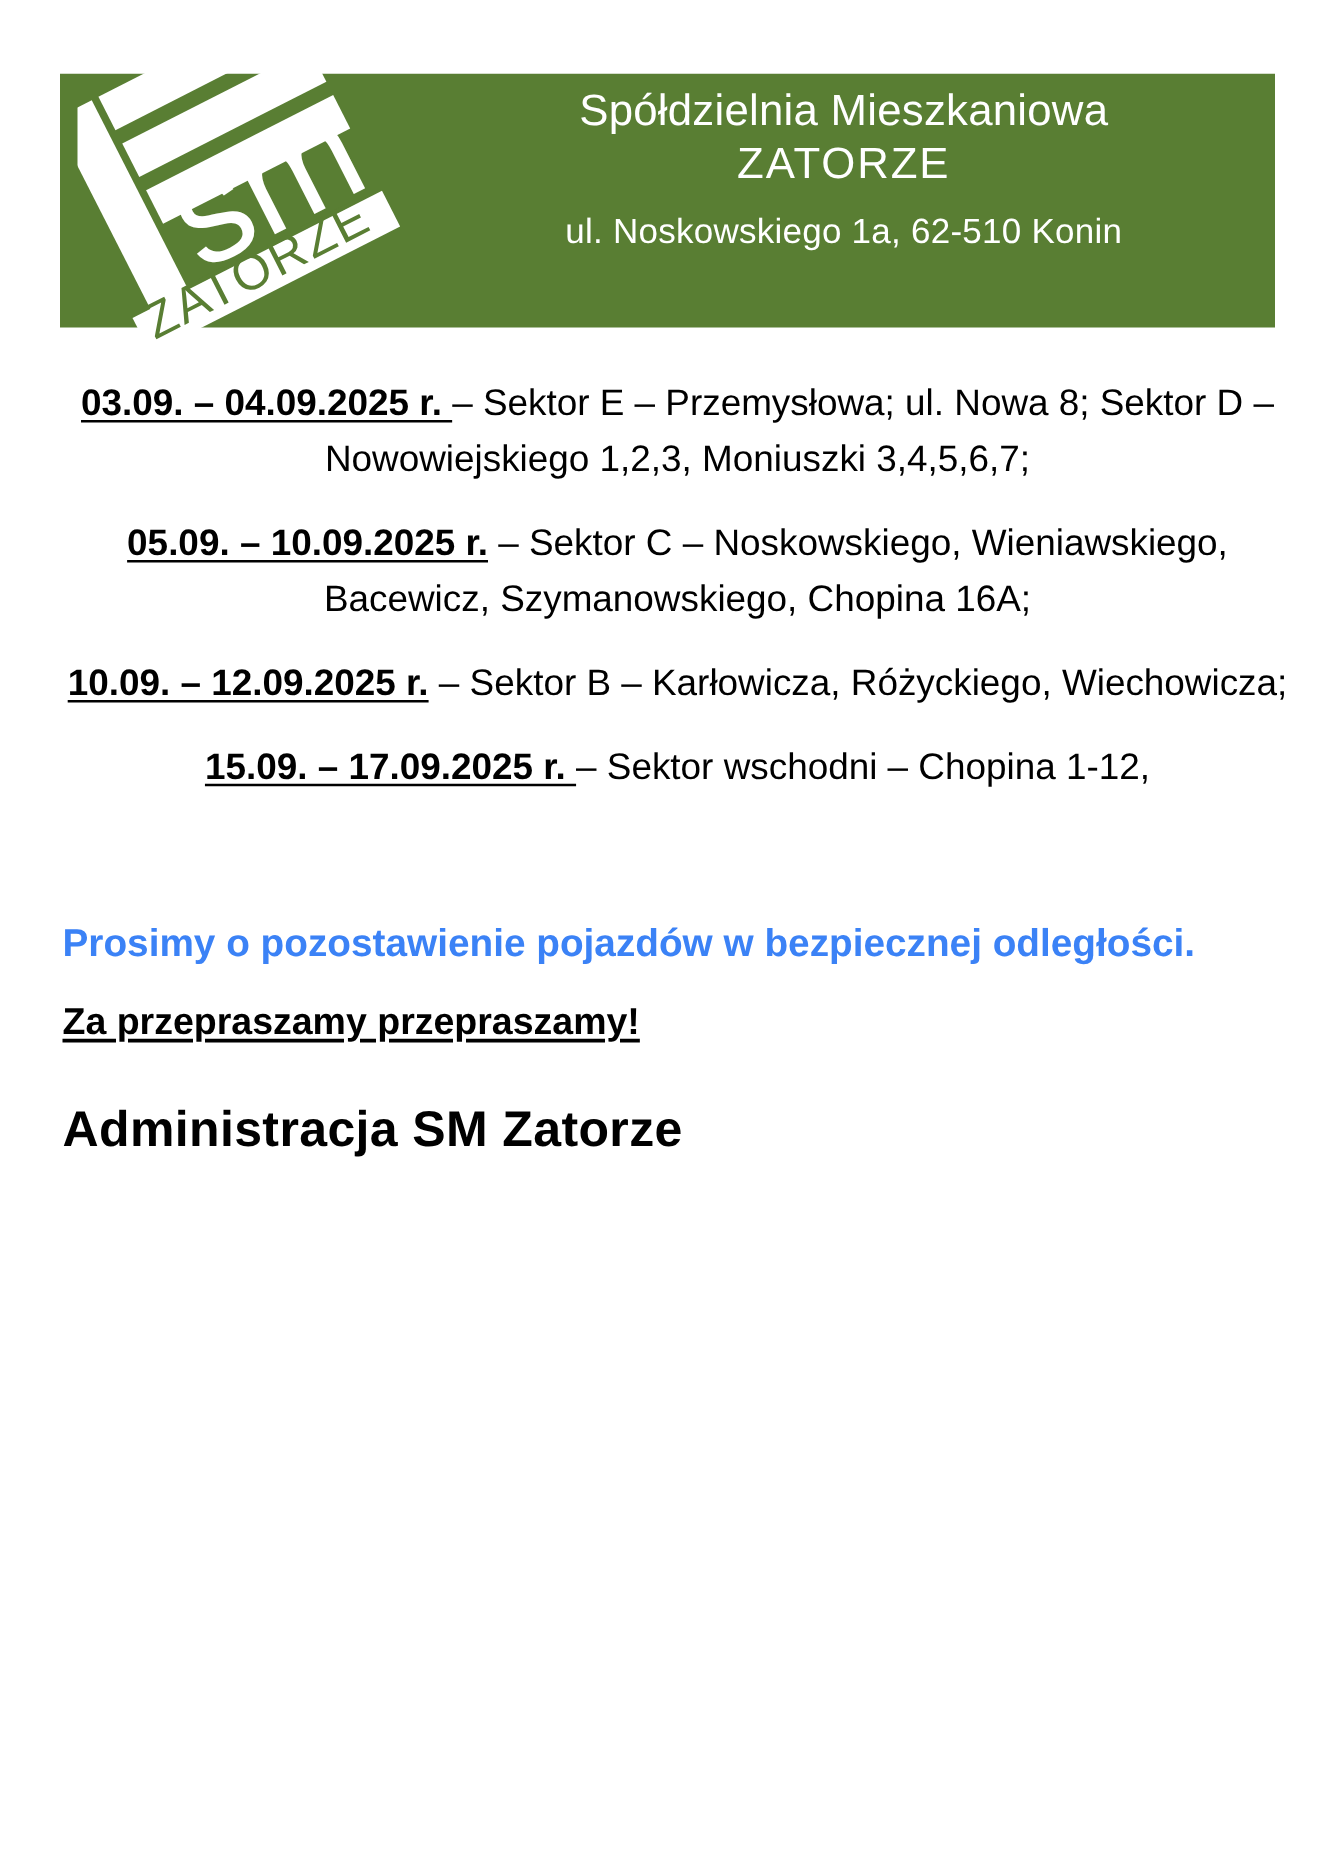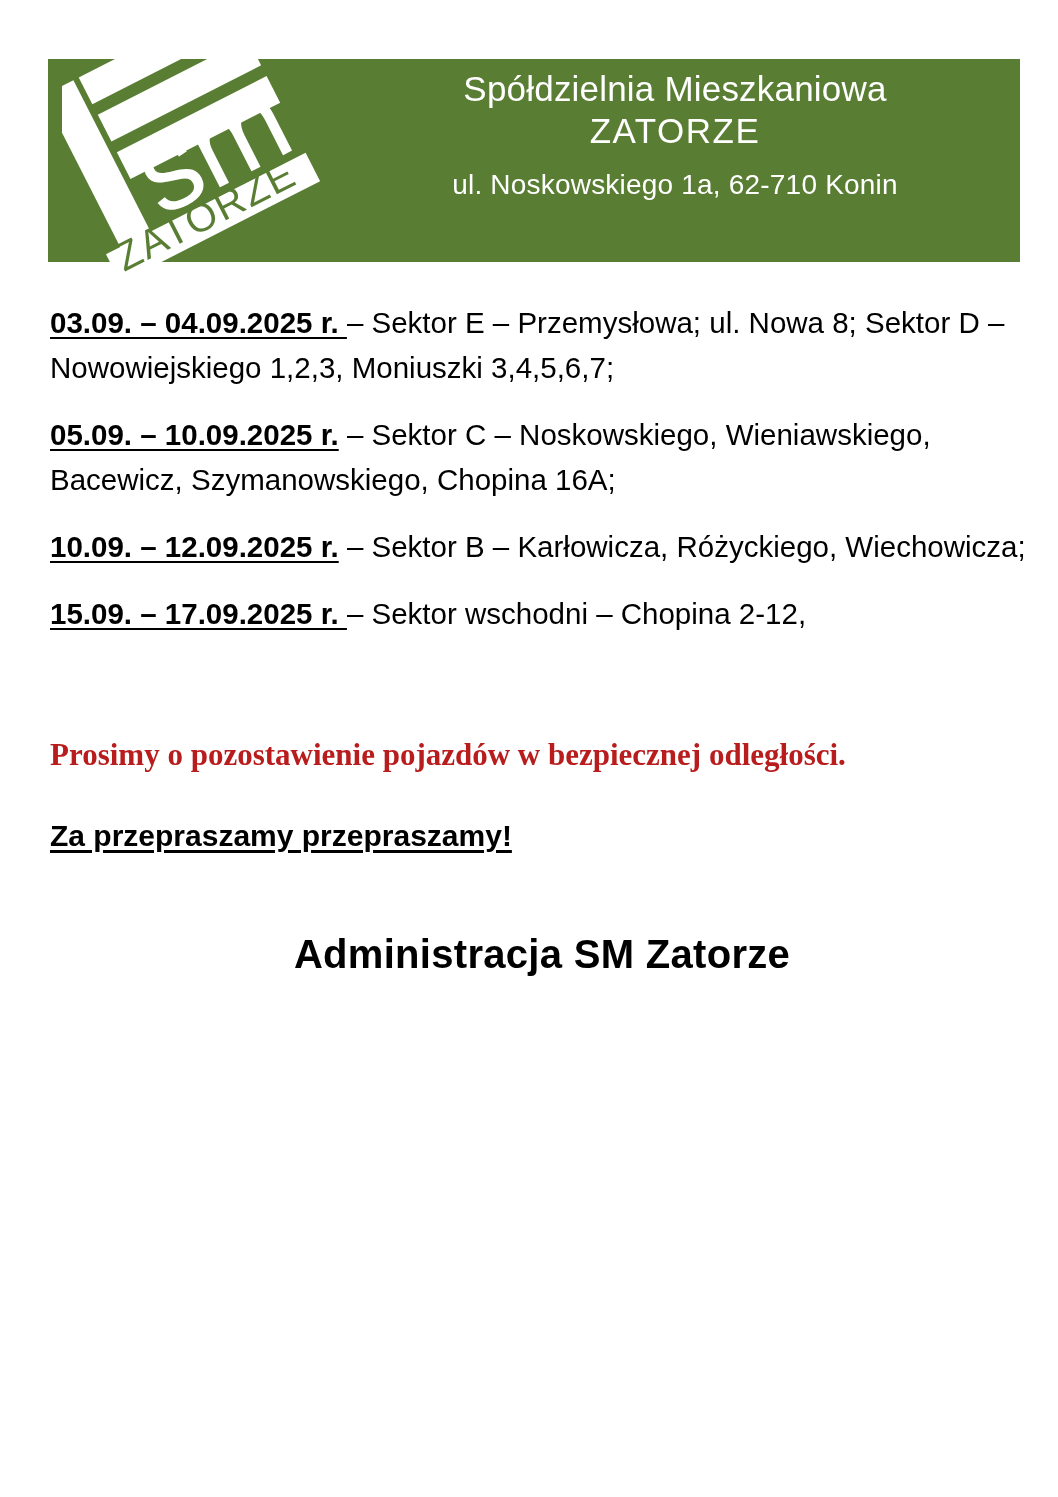--- a/index.html
+++ b/index.html
@@ -99,68 +99,67 @@
     text-indent: 70px;
     margin-bottom: 30px;
   }
   .intro .hl {
     color: #ee1111;
     font-weight: bold;
     text-decoration: underline;
     text-underline-offset: 4px;
   }
   .sched {
-    text-align: left;
+    text-align: center;
     margin-bottom: 22px;
   }
   .sched .date {
     font-weight: bold;
     text-decoration: underline;
     text-underline-offset: 4px;
   }
   .gap-block { height: 74px; }
   .warning {
-    color: #b91c1c;
+    color: #3b82f6;
     font-weight: bold;
     text-align: justify;
     text-justify: inter-word;
     font-size: 31px;
     line-height: 45px;
-    margin-bottom: 36px;
-    font-family: Liberation Serif, serif;
+    margin-bottom: 18px;
   }
   .apology {
     font-weight: bold;
     text-decoration: underline;
     text-underline-offset: 4px;
     font-size: 30px;
     display: inline-block;
   }
   .signature-row {
-    margin-top: 70px;
-    text-align: center;
+    margin-top: 38px;
+    text-align: left;
   }
   .signature {
     font-weight: bold;
     font-size: 40px;
     line-height: 52px;
     letter-spacing: 0.3px;
   }
 </style>
 </head>
 <body>
 
 <div class="header-wrap">
 
   <div class="banner"></div>
 
   <div class="banner-text">
     <div class="banner-line1">Spółdzielnia Mieszkaniowa</div>
     <div class="banner-line2">ZATORZE</div>
-    <div class="banner-line3">ul. Noskowskiego 1a, 62-710 Konin</div>
+    <div class="banner-line3">ul. Noskowskiego 1a, 62-510 Konin</div>
   </div>
 
   <div class="logo">
     <svg width="268" height="246" viewBox="0 0 268 246" xmlns="http://www.w3.org/2000/svg">
       <defs>
         <clipPath id="logoclip">
           <rect x="0" y="0" width="268" height="246"></rect>
         </clipPath>
       </defs>
       <g clip-path="url(#logoclip)">
@@ -187,21 +186,21 @@
 <div class="doc-body">
 
 
   <p class="sched"><span class="date">03.09. – 04.09.2025 r. </span><span>– Sektor E – Przemysłowa; ul. Nowa 8; Sektor D  – Nowowiejskiego 1,2,3, Moniuszki 3,4,5,6,7;</span></p>
 
   <p class="sched"><span class="date">05.09. – 10.09.2025 r.</span><span> – Sektor C – Noskowskiego, Wieniawskiego, Bacewicz, Szymanowskiego, Chopina 16A;</span></p>
 
   <p class="sched"><span class="date">10.09. – 12.09.2025 r.</span><span> – Sektor B – Karłowicza, Różyckiego, Wiechowicza;</span></p>
 
 
-  <p class="sched"><span class="date">15.09. – 17.09.2025 r. </span><span>– Sektor wschodni – Chopina 2-12,</span></p>
+  <p class="sched"><span class="date">15.09. – 17.09.2025 r. </span><span>– Sektor wschodni – Chopina 1-12,</span></p>
 
   <div class="gap-block"></div>
 
   <p class="warning">Prosimy o pozostawienie pojazdów w bezpiecznej odległości.</p>
 
   <p><span class="apology">Za przepraszamy przepraszamy!</span></p>
 
   <div class="signature-row">
     <span class="signature">Administracja SM Zatorze</span>
   </div>

